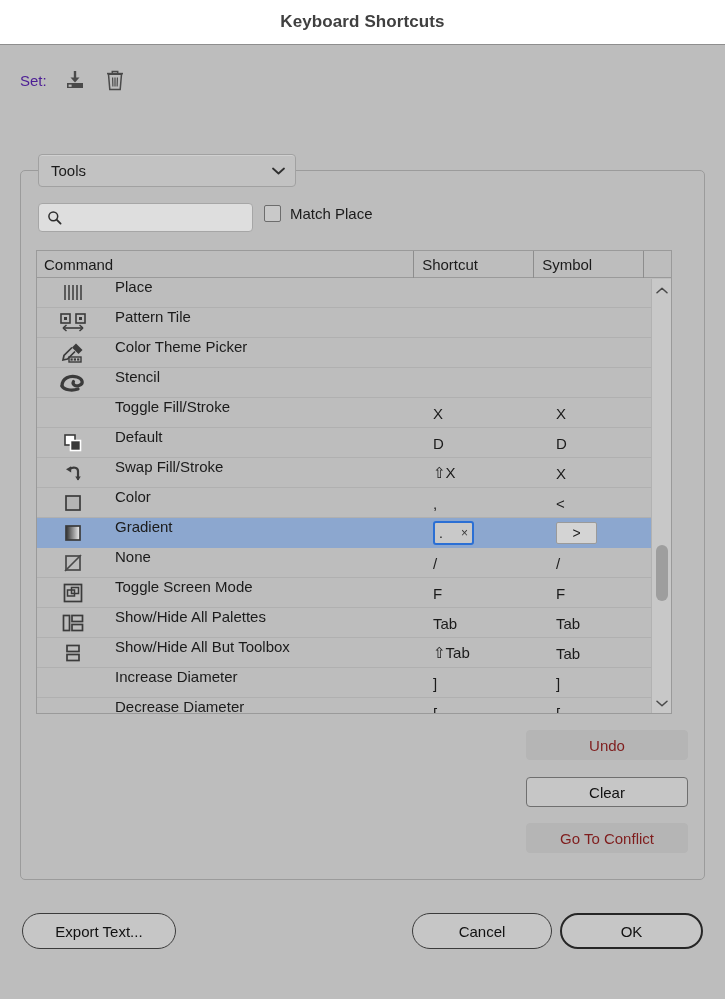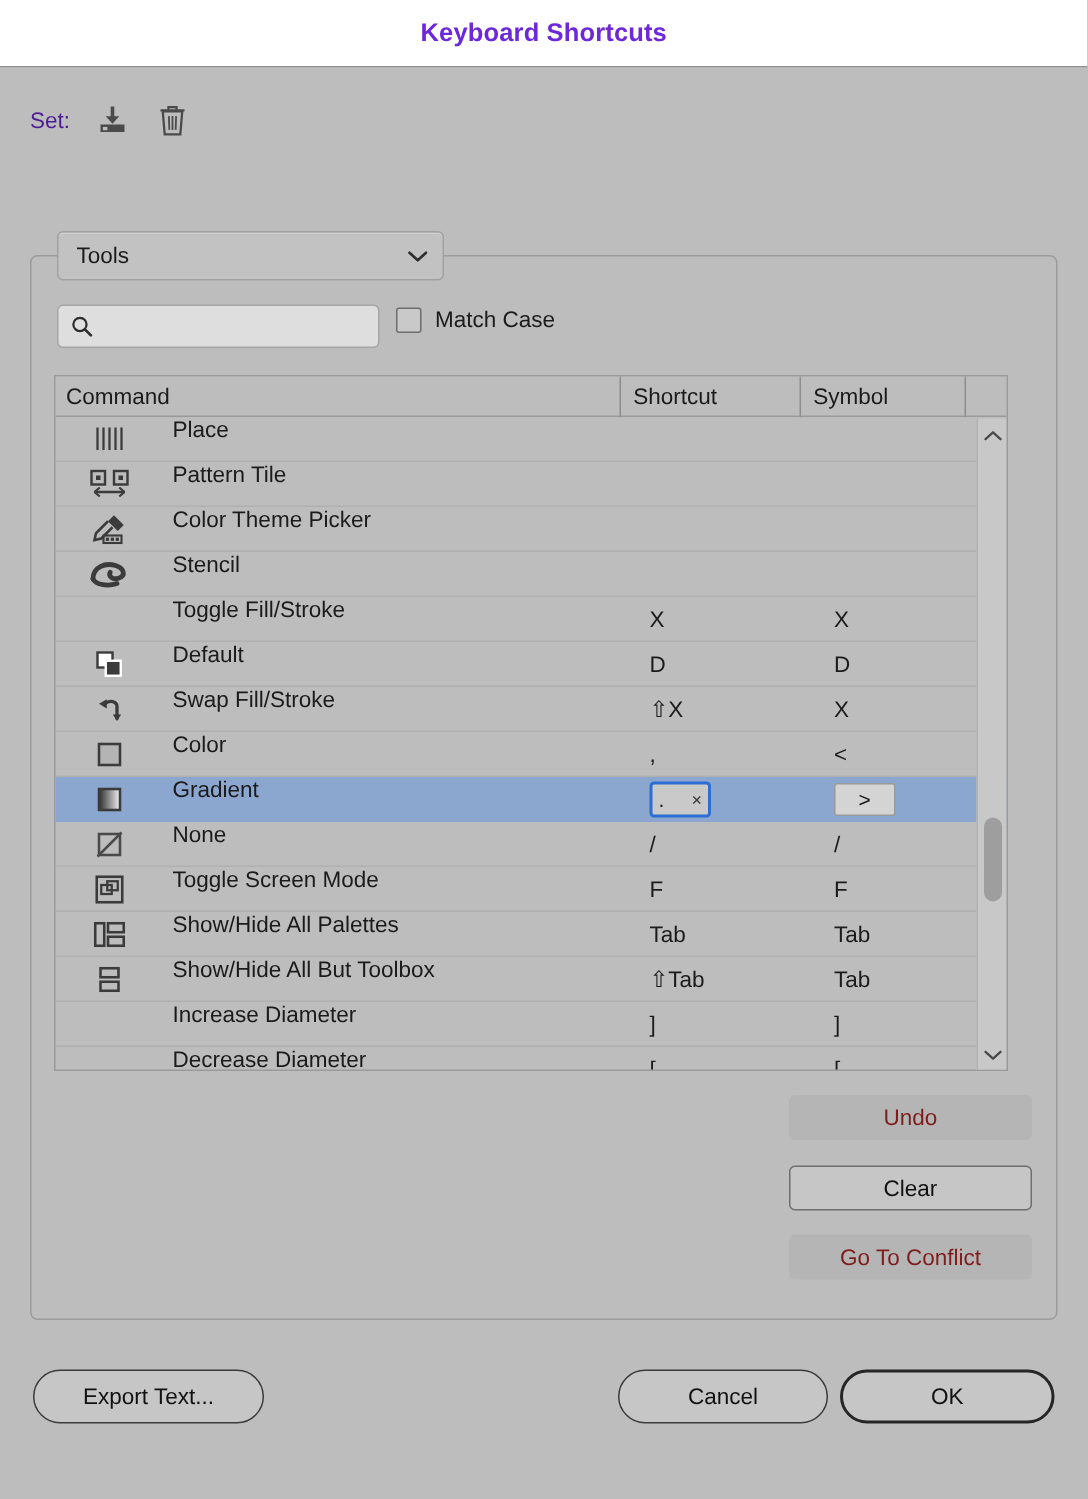--- a/index.html
+++ b/index.html
@@ -17,21 +17,21 @@
 
   
   .titlebar {
     height: 45px;
     background: #ffffff;
     border-bottom: 1px solid #8e8e8e;
     display: flex; align-items: center; justify-content: center;
     position: relative;
   }
   .titlebar-text {
-    font-size: 17px; font-weight: bold; color: #6d28d9;
+    font-size: 17px; font-weight: bold; color: #404040;
     letter-spacing: .1px;
   }
 
   
   .setrow {
     position: absolute; left: 0; top: 45px; width: 725px; height: 70px;
     display: flex; align-items: center;
   }
   .set-label {
     margin-left: 20px; font-size: 15px; color: #4c1d95;
@@ -275,21 +275,21 @@
     <svg width="15" height="15" viewBox="0 0 15 15">
       <circle cx="6.3" cy="6.3" r="4.4" fill="none" stroke="#2d2d2d" stroke-width="1.5"></circle>
       <path d="M9.6 9.6 L13.6 13.6" stroke="#2d2d2d" stroke-width="1.8" stroke-linecap="round"></path>
     </svg>
   </span>
   <input class="search-input" type="text" value="" placeholder="" style="">
 </div>
 
 <div class="matchcase">
   <span class="cbox"></span>
-  <span class="matchcase-label">Match Case</span>
+  <span class="matchcase-label">Match Place</span>
 </div>
 
 <div class="table">
 
   <div class="thead">
     <div class="th c-cmd">Command</div>
     <div class="th c-sc">Shortcut</div>
     <div class="th c-sym">Symbol</div>
     <div class="th c-end"></div>
   </div>

